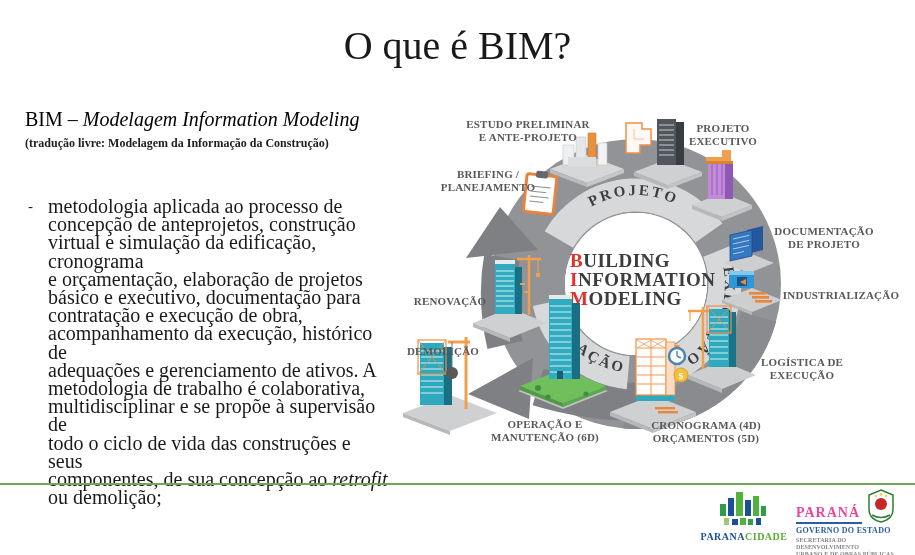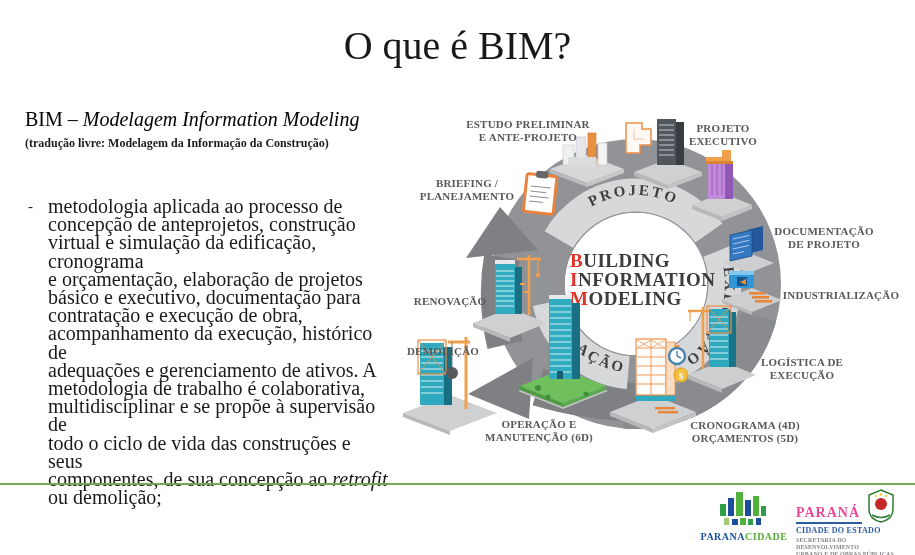--- a/index.html
+++ b/index.html
@@ -232,32 +232,32 @@
         <path d="M18,245 l28,34 M46,245 l-28,34" stroke="#ef8e45" stroke-width="0.8"></path>
         <path d="M66,242 v72" stroke="#f0a04c" stroke-width="3"></path>
         <path d="M48,247 h22" stroke="#f0a04c" stroke-width="3"></path>
         <path d="M52,247 v26" stroke="#77787a" stroke-width="1"></path>
         <circle cx="52" cy="278" r="6" fill="#58595b"></circle>
       </g>
     </svg>
 
     <div class="st" style="left:128px;top:35px;">ESTUDO PRELIMINAR
 E ANTE-PROJETO</div>
-    <div class="st" style="left:67px;top:85px;margin-top:9px;">BRIEFING /
+    <div class="st" style="left:88px;top:85px;">BRIEFING /
 PLANEJAMENTO</div>
     <div class="st" style="left:323px;top:39px;">PROJETO
 EXECUTIVO</div>
     <div class="st" style="left:424px;top:142px;">DOCUMENTAÇÃO
 DE PROJETO</div>
     <div class="st" style="left:441px;top:200px;">INDUSTRIALIZAÇÃO</div>
     <div class="st" style="left:402px;top:273px;">LOGÍSTICA DE
 EXECUÇÃO</div>
-    <div class="st" style="left:306px;top:336px;margin-left:39px;">CRONOGRAMA (4D)
+    <div class="st" style="left:306px;top:336px;">CRONOGRAMA (4D)
 ORÇAMENTOS (5D)</div>
-    <div class="st" style="left:139px;top:335px;">OPERAÇÃO E
+    <div class="st" style="left:145px;top:335px;">OPERAÇÃO E
 MANUTENÇÃO (6D)</div>
     <div class="st" style="left:43px;top:256px;">DEMOLIÇÃO</div>
     <div class="st" style="left:50px;top:206px;">RENOVAÇÃO</div>
   </div>
 
   <div class="rule"></div>
 
   <div class="footer">
     <div class="pcd">
       <svg width="56" height="36" viewBox="0 0 56 36">
@@ -279,21 +279,21 @@
       <svg class="shield" width="26" height="34" viewBox="0 0 26 34">
         <path d="M13,1 L25,6 V20 C25,28 19,32 13,33 C7,32 1,28 1,20 V6 Z" fill="#ffffff" stroke="#2e7d32" stroke-width="1.5"></path>
         <circle cx="13" cy="15" r="6" fill="#c62828"></circle>
         <path d="M4,26 Q13,31 22,26" stroke="#2e7d32" stroke-width="1.5" fill="none"></path>
         <circle cx="13" cy="5.5" r="1.2" fill="#f1c40f"></circle>
         <circle cx="8" cy="7" r="1" fill="#f1c40f"></circle>
         <circle cx="18" cy="7" r="1" fill="#f1c40f"></circle>
       </svg>
       <div class="name">PARANÁ</div>
       <div class="nline"></div>
-      <div class="sub">CIDADE DO ESTADO</div>
+      <div class="sub">GOVERNO DO ESTADO</div>
       <div class="dept">
         <div>SECRETARIA DO DESENVOLVIMENTO</div>
         <div>URBANO E DE OBRAS PÚBLICAS</div>
       </div>
     </div>
   </div>
 
 </div>
 
 </body></html>

